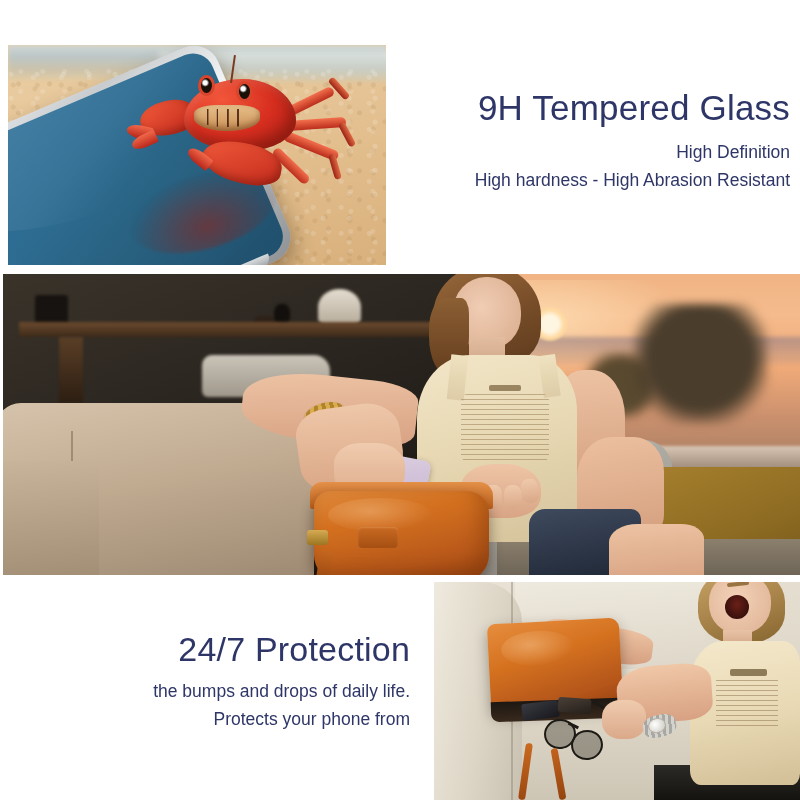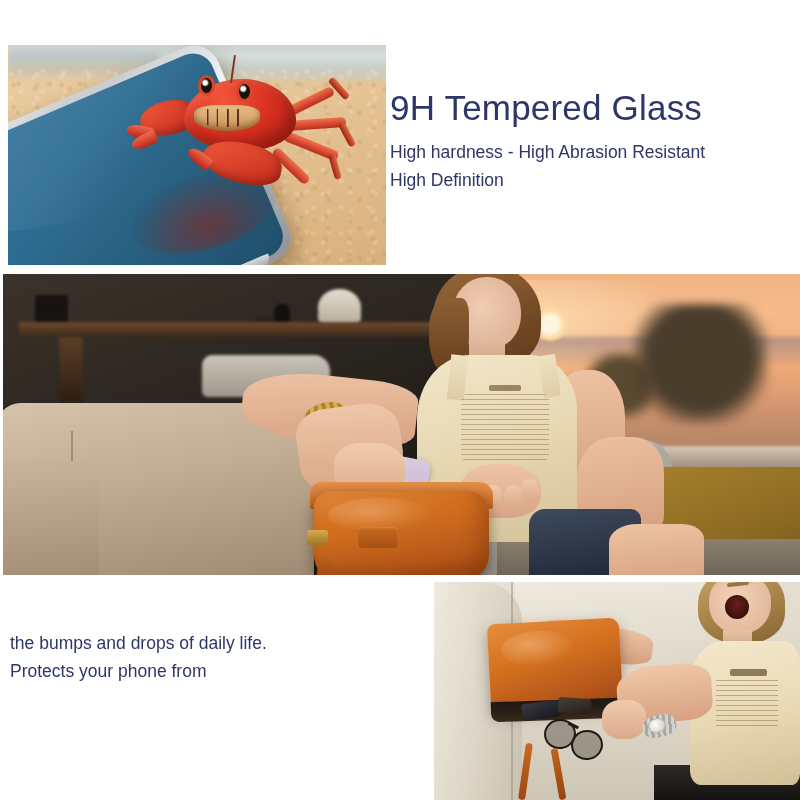--- a/index.html
+++ b/index.html
@@ -576,21 +576,21 @@
   }
   .sp-watch-face {
     position: absolute; left: 58.5%; top: 62.5%; width: 5%; height: 7%;
     background: radial-gradient(circle at 40% 38%, #ffffff, #d9d6ce 70%);
     border-radius: 50%;
     border: 1.5px solid #b5b2ab; box-sizing: border-box;
     transform: rotate(-14deg);
   }
 
   
-  .text-block { position: absolute; text-align: left; color: #2e3668; }
+  .text-block { position: absolute; text-align: right; color: #2e3668; }
   #text-top { left: 390px; top: 88px; width: 400px; }
   #text-bottom { left: 10px; top: 630px; width: 400px; }
   .headline {
     font-size: 35px;
     font-weight: 400;
     letter-spacing: .2px;
     line-height: 1.12;
     margin: 0 0 12px 0;
     color: #2e3668;
   }
@@ -760,20 +760,21 @@
   <div class="sp-strap2"></div>
 
   <div class="sp-arm-near"></div>
   <div class="sp-hand-near"></div>
   <div class="sp-watch"></div>
   <div class="sp-watch-face"></div>
 </div>
 
 <div class="text-block" id="text-top">
   <h1 class="headline">9H Tempered Glass</h1>
+  <p class="subline">High Definition</p>
   <p class="subline">High hardness - High Abrasion Resistant</p>
-  <p class="subline">High Definition</p>
 </div>
 
 <div class="text-block" id="text-bottom">
+  <h1 class="headline">24/7 Protection</h1>
   <p class="subline">the bumps and drops of daily life.</p>
   <p class="subline">Protects your phone from</p>
 </div>
 
 </body></html>

